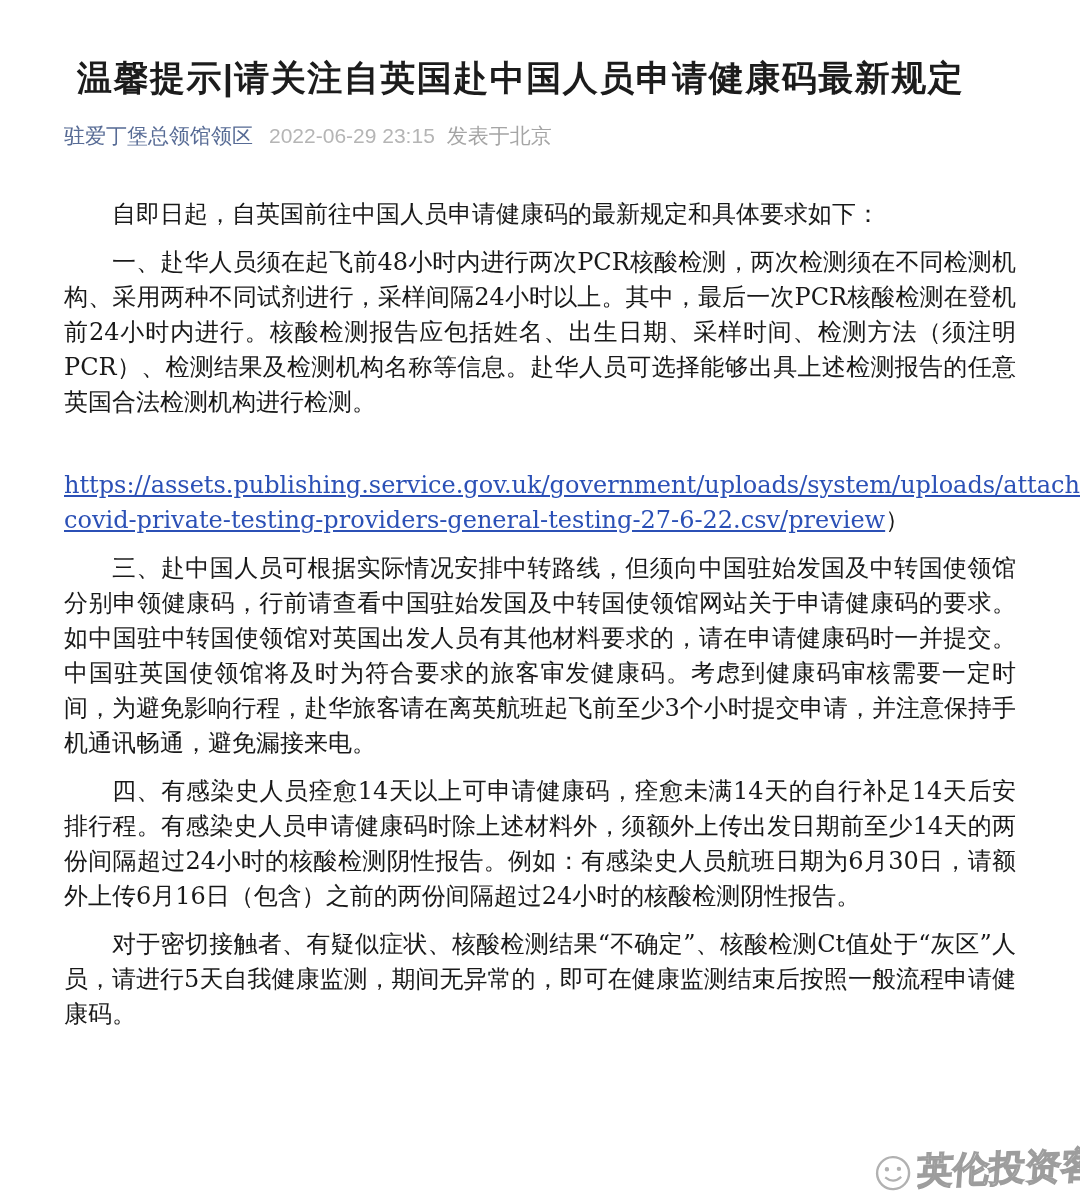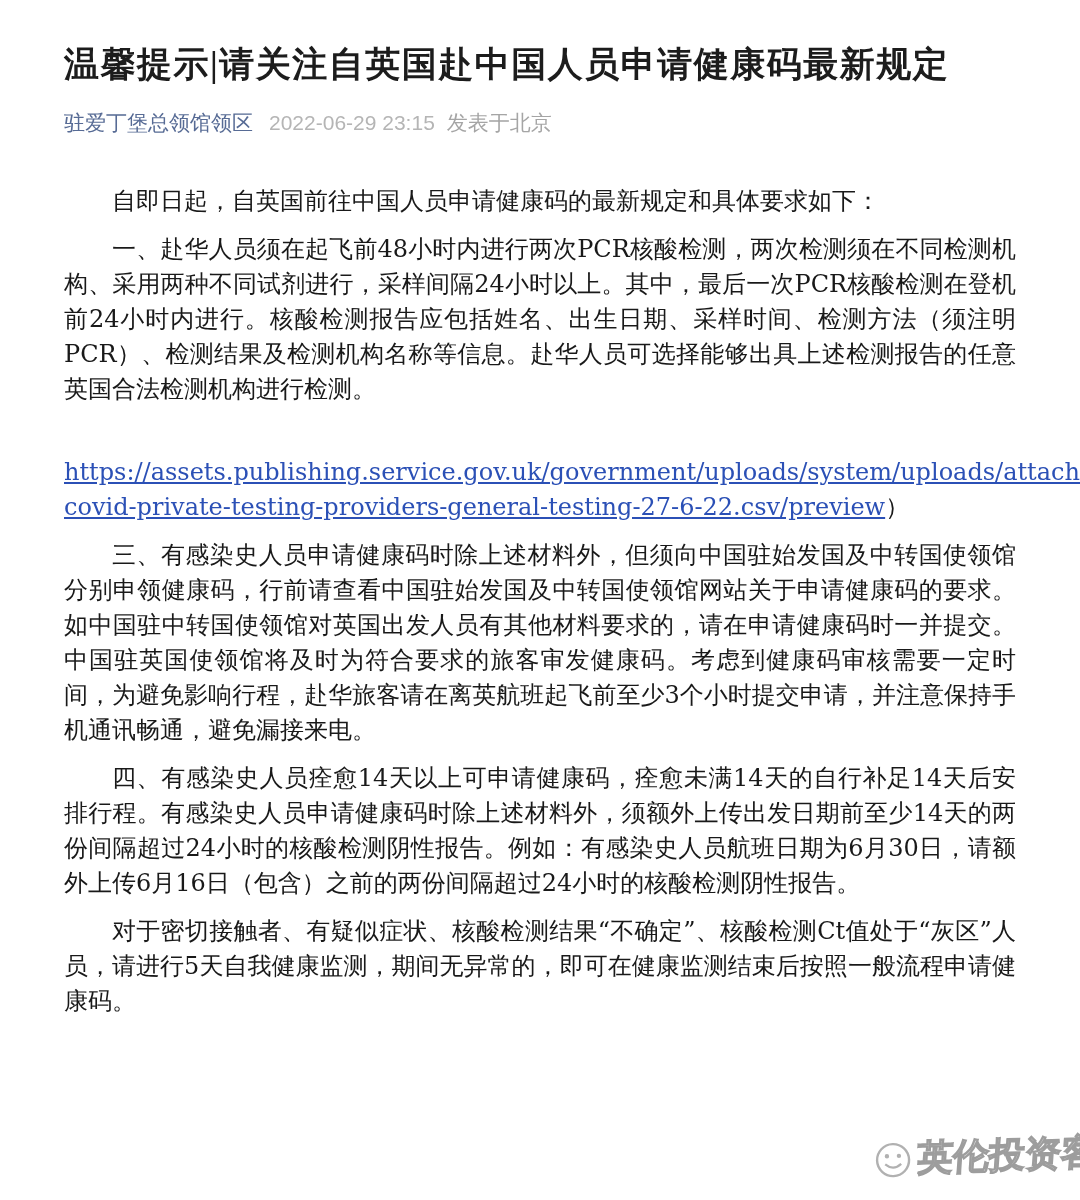--- a/index.html
+++ b/index.html
@@ -6,24 +6,24 @@
   body{
     width:1080px;height:1200px;overflow:hidden;position:relative;
     font-family:"Liberation Sans", sans-serif;
     -webkit-font-smoothing:antialiased;
   }
   .page{
     position:relative;width:1080px;height:1200px;box-sizing:border-box;
     padding:0 64px;background:#ffffff;
   }
   h1.title{
-    margin:0;padding-top:42px;
+    margin:13px;padding-top:42px;
     font-size:35px;line-height:46px;font-weight:700;
     color:#1c1c1c;letter-spacing:1.5px;
-    font-family:Liberation Serif, serif;
+    font-family:Liberation Sans, sans-serif;
   }
   .meta{
     margin-top:22px;font-size:21px;line-height:26px;
     white-space:nowrap;
   }
   .meta .author{
     color:#576b95;text-decoration:none;margin-right:16px;cursor:pointer;
   }
   .meta .date{color:#b5b5b5;margin-right:12px;}
   .meta .loc{color:#a5a5a5;font-family:Liberation Mono, monospace;}
@@ -65,21 +65,21 @@
 
   <div class="meta">
     <a class="author">驻爱丁堡总领馆领区</a><span class="date">2022-06-29 23:15</span><span class="loc">发表于北京</span>
   </div>
 
   <div class="body">
     <p>自即日起，自英国前往中国人员申请健康码的最新规定和具体要求如下：</p>
     <p>一、赴华人员须在起飞前48小时内进行两次PCR核酸检测，两次检测须在不同检测机构、采用两种不同试剂进行，采样间隔24小时以上。其中，最后一次PCR核酸检测在登机前24小时内进行。核酸检测报告应包括姓名、出生日期、采样时间、检测方法（须注明PCR）、检测结果及检测机构名称等信息。赴华人员可选择能够出具上述检测报告的任意英国合法检测机构进行检测。</p>
     <p class="link-para"><br>
       <a class="url"><span>https://assets.publishing.service.gov.uk/government/uploads/system/uploads/attachment_data/file/1085617/</span><br><span>covid-private-testing-providers-general-testing-27-6-22.csv/preview</span></a><span>）</span></p>
-    <p>三、有感染史人员申请健康码时除上述材料外，但须向中国驻始发国及中转国使领馆分别申领健康码，行前请查看中国驻始发国及中转国使领馆网站关于申请健康码的要求。如中国驻中转国使领馆对英国出发人员有其他材料要求的，请在申请健康码时一并提交。中国驻英国使领馆将及时为符合要求的旅客审发健康码。考虑到健康码审核需要一定时间，为避免影响行程，赴华旅客请在离英航班起飞前至少3个小时提交申请，并注意保持手机通讯畅通，避免漏接来电。</p>
+    <p>三、赴中国人员可根据实际情况安排中转路线，但须向中国驻始发国及中转国使领馆分别申领健康码，行前请查看中国驻始发国及中转国使领馆网站关于申请健康码的要求。如中国驻中转国使领馆对英国出发人员有其他材料要求的，请在申请健康码时一并提交。中国驻英国使领馆将及时为符合要求的旅客审发健康码。考虑到健康码审核需要一定时间，为避免影响行程，赴华旅客请在离英航班起飞前至少3个小时提交申请，并注意保持手机通讯畅通，避免漏接来电。</p>
     <p>四、有感染史人员痊愈14天以上可申请健康码，痊愈未满14天的自行补足14天后安排行程。有感染史人员申请健康码时除上述材料外，须额外上传出发日期前至少14天的两份间隔超过24小时的核酸检测阴性报告。例如：有感染史人员航班日期为6月30日，请额外上传6月16日（包含）之前的两份间隔超过24小时的核酸检测阴性报告。</p>
     <p>对于密切接触者、有疑似症状、核酸检测结果“不确定”、核酸检测Ct值处于“灰区”人员，请进行5天自我健康监测，期间无异常的，即可在健康监测结束后按照一般流程申请健康码。</p>
 
   </div>
 
   <div class="watermark">
     <svg class="wm-logo" width="42" height="42" viewBox="0 0 42 42">
       <circle cx="21" cy="21" r="16" fill="none" stroke="#8d8d8d" stroke-width="2.4" opacity="0.8"></circle>
       <circle cx="15" cy="17" r="2.2" fill="#8d8d8d" opacity="0.8"></circle>
       <circle cx="27" cy="17" r="2.2" fill="#8d8d8d" opacity="0.8"></circle>

